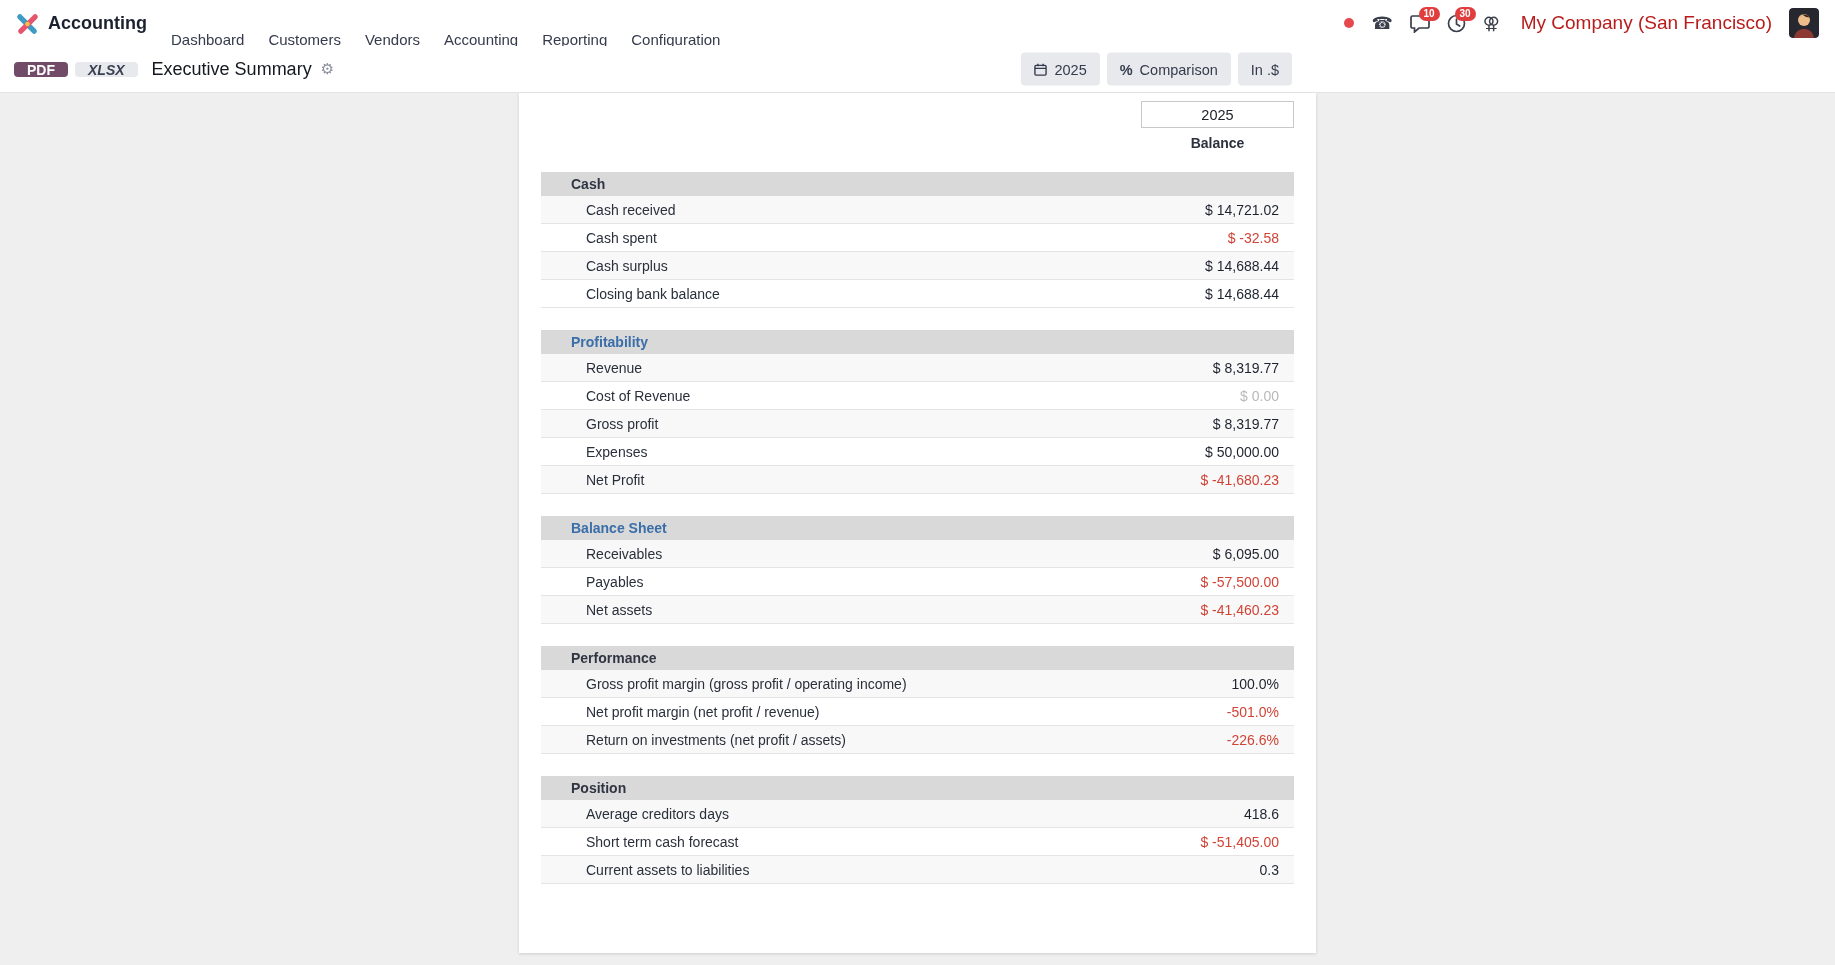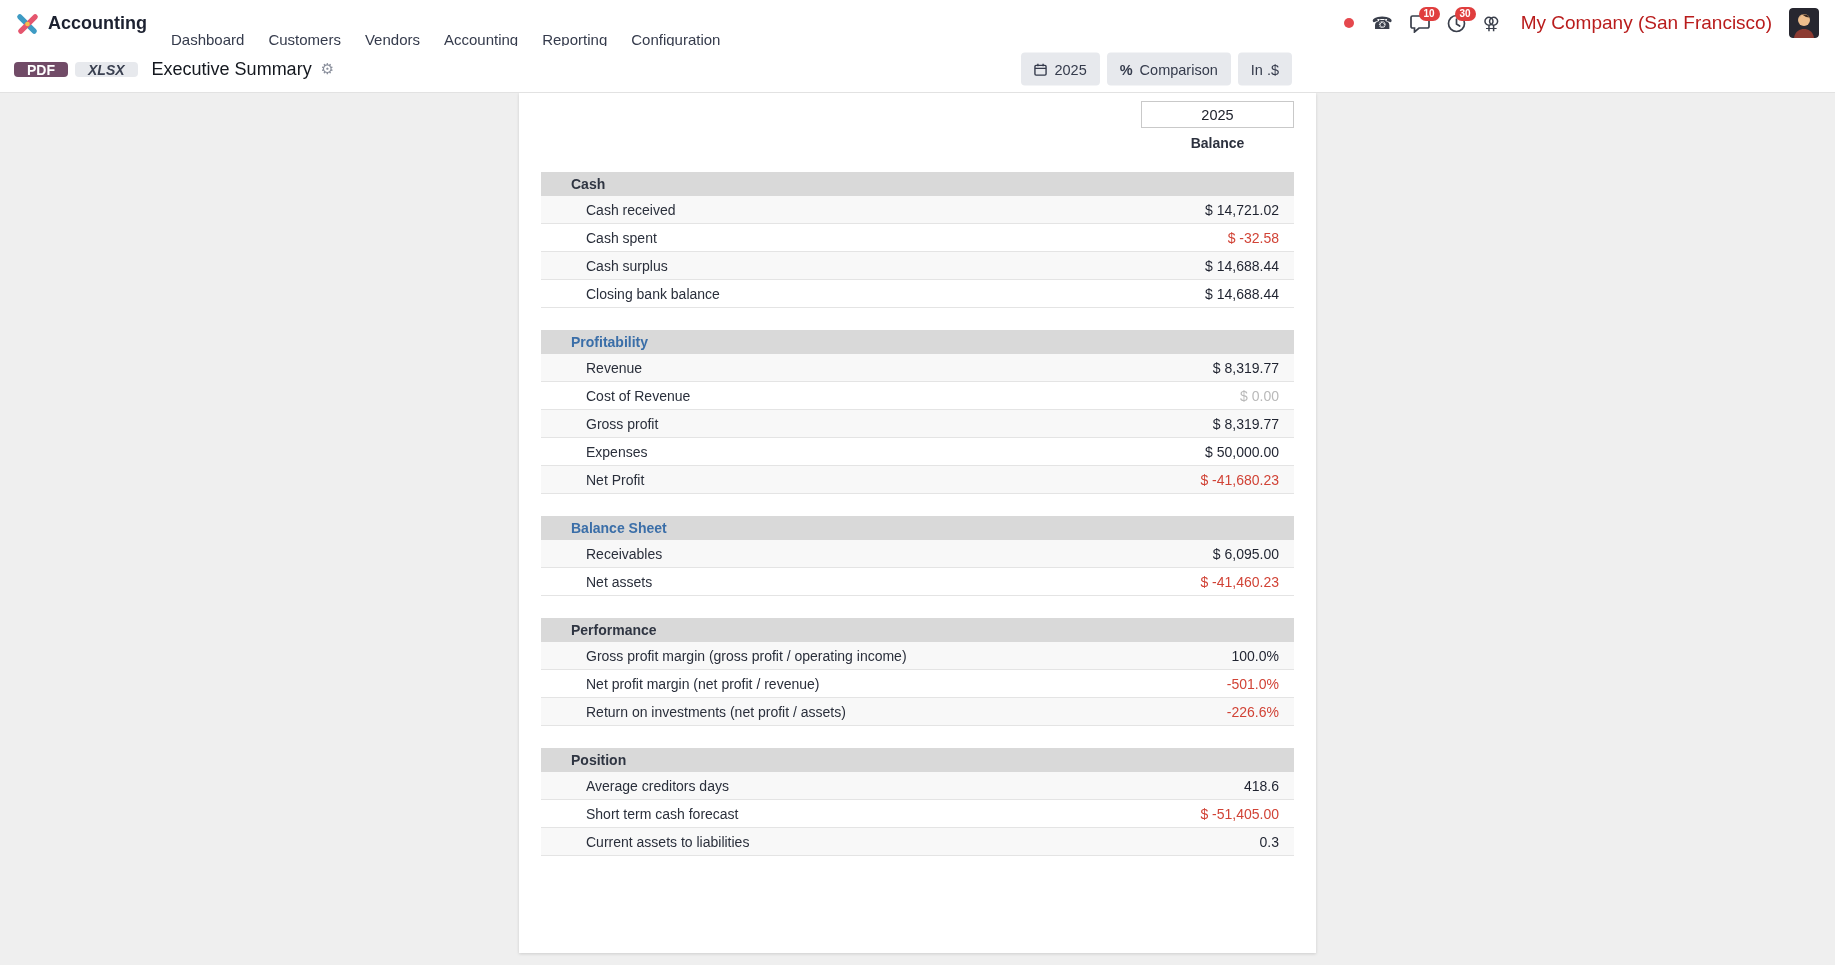--- a/index.html
+++ b/index.html
@@ -190,20 +190,24 @@
             <span class="row-value negative">$ -41,680.23</span>
           </div>
         </div>
         <div class="section">
           <div class="section-header link">Balance Sheet</div>
           <div class="report-row">
             <span class="row-label">Receivables</span>
             <span class="row-value">$ 6,095.00</span>
           </div>
           <div class="report-row">
+            <span class="row-label">Payables</span>
+            <span class="row-value negative">$ -57,500.00</span>
+          </div>
+          <div class="report-row">
             <span class="row-label">Net assets</span>
             <span class="row-value negative">$ -41,460.23</span>
           </div>
         </div>
         <div class="section">
           <div class="section-header">Performance</div>
           <div class="report-row">
             <span class="row-label">Gross profit margin (gross profit / operating income)</span>
             <span class="row-value">100.0%</span>
           </div>

